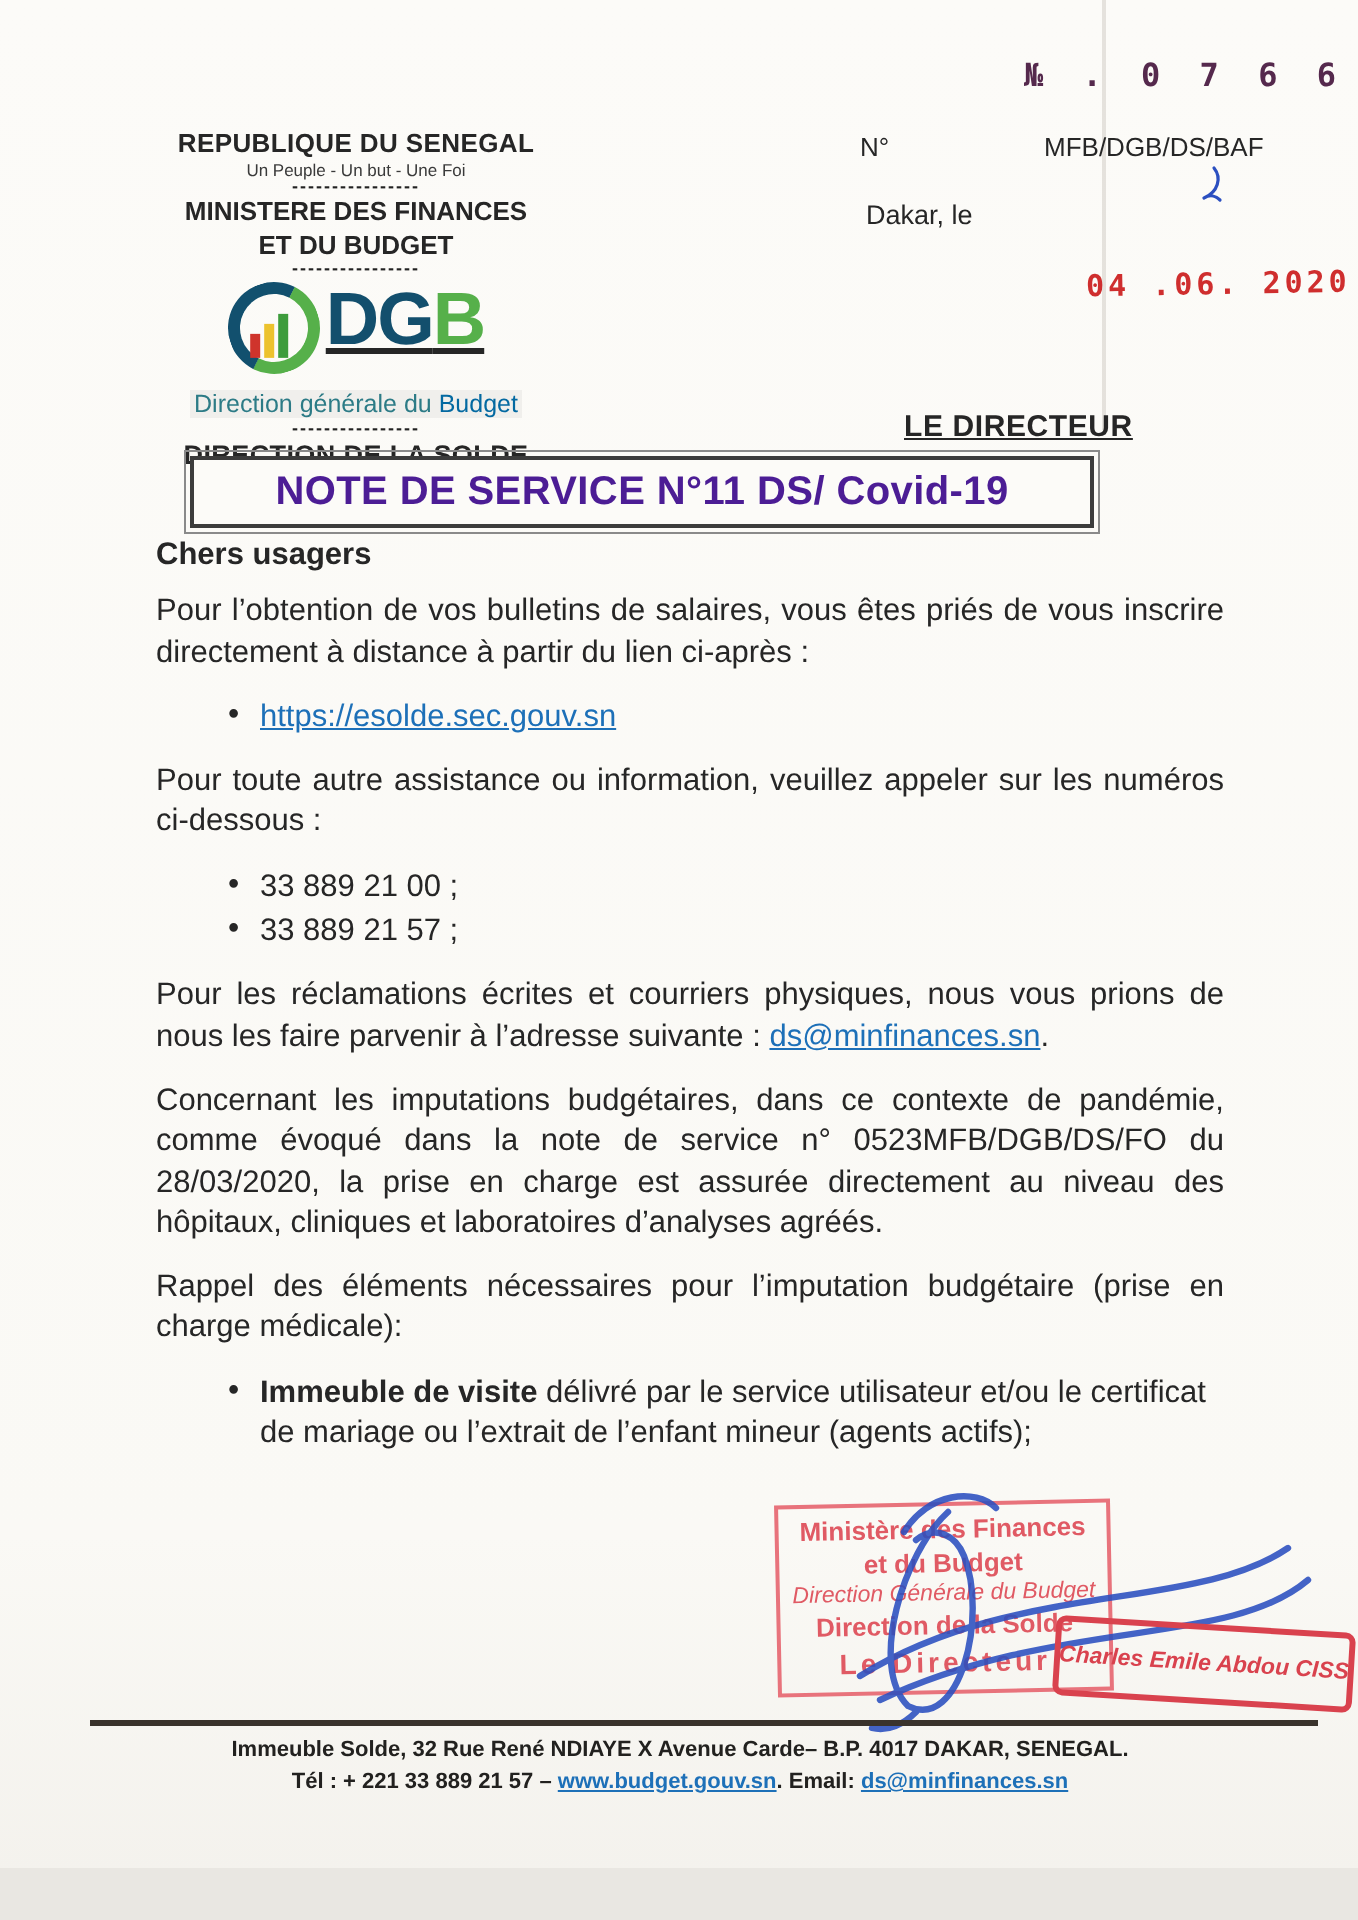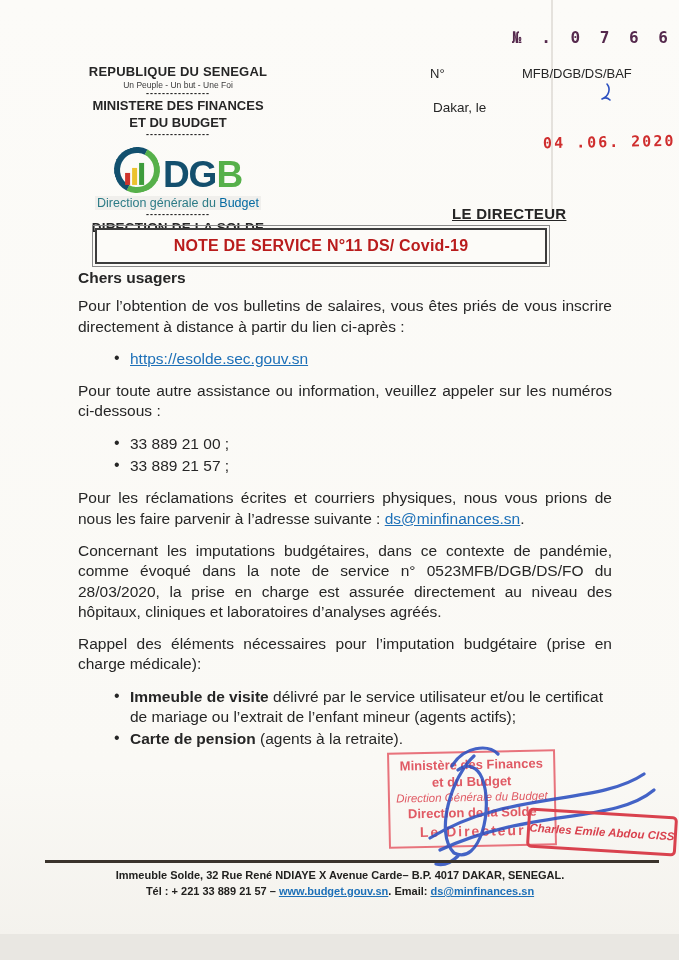--- a/index.html
+++ b/index.html
@@ -17,21 +17,21 @@
     font-family:"DejaVu Sans Mono", monospace; font-size:16px; font-weight:bold;
     letter-spacing:5px; color:#55294d; white-space:nowrap;
   }
 
   
   .hdr-left { position:absolute; left:58px; top:64px; width:240px; text-align:center; }
   .republic { font-size:13px; font-weight:bold; letter-spacing:.2px; }
   .motto { font-size:8.5px; color:#3a3a3a; margin-top:1px; }
   .dashes { font-size:9px; font-weight:bold; letter-spacing:1px; line-height:7px; color:#222; }
   .ministry { font-size:13px; font-weight:bold; line-height:1.15; margin-top:2px; }
-  .logo-row { display:flex; align-items:flex-end; justify-content:center; margin-top:3px; height:52px; }
+  .logo-row { display:flex; align-items:flex-start; justify-content:center; margin-top:3px; height:52px;text-decoration:underline; }
   .logo-ring { position:relative; width:34px; height:34px; border-radius:50%;
     border:6px solid #56b04a; border-top-color:#12506e; border-left-color:#12506e;
     transform:rotate(-18deg); margin-right:3px; flex:0 0 auto; }
   .logo-bars { position:absolute; left:4px; bottom:3px; display:flex; align-items:flex-end; gap:2px; transform:rotate(18deg); }
   .bar { width:5px; display:block; }
   .bar.red { height:12px; background:#cf342c; }
   .bar.yellow { height:17px; background:#ecc22d; }
   .bar.green { height:22px; background:#3d9c3c; }
   .logo-text { font-size:37px; font-weight:bold; letter-spacing:-1px; line-height:1; }
   .logo-text .dg { color:#134f6d; }
@@ -55,21 +55,21 @@
     position:absolute; left:452px; top:205px; font-size:15px; font-weight:bold;
     text-decoration:underline; letter-spacing:.3px;
   }
 
   
   .title-box {
     position:absolute; left:95px; top:228px; width:448px; height:32px;
     border:2px solid #3c3c3c; outline:1px solid #8a8a8a; outline-offset:2px;
     display:flex; align-items:center; justify-content:center; background:#fcfbf8;
   }
-  .title-box .t { font-size:16px; font-weight:bold; letter-spacing:.2px; color:#b91c1c; }
+  .title-box .t { font-size:20px; font-weight:bold; letter-spacing:.2px; color:#4c1d95; }
 
   
   .body { position:absolute; left:78px; top:268px; width:534px; font-size:15.5px; line-height:1.31; }
   .body p { margin:0 0 12px 0; text-align:justify; }
   .salutation { font-weight:bold; margin-bottom:8px !important; text-align:center; }
   ul.blist { list-style:none; margin:2px 0 12px 0; padding:0 0 0 36px; }
   ul.blist li { position:relative; padding-left:16px; margin-bottom:2px; }
   ul.blist li::before { content:"•"; position:absolute; left:0; top:-1px; font-size:16px; }
   a.lnk { color:#1d70b8; text-decoration:underline; cursor:pointer; }
   .bold { font-weight:bold; }
@@ -156,21 +156,20 @@
     <p>Pour toute autre assistance ou information, veuillez appeler sur les numéros ci-dessous :</p>
     <ul class="blist">
       <li><span>33 889 21 00 ;</span></li>
       <li><span>33 889 21 57 ;</span></li>
     </ul>
     <p><span>Pour les réclamations écrites et courriers physiques, nous vous prions de nous les faire parvenir à l’adresse suivante : </span><a class="lnk">ds@minfinances.sn</a><span>.</span></p>
     <p>Concernant les imputations budgétaires, dans ce contexte de pandémie, comme évoqué dans la note de service n° 0523MFB/DGB/DS/FO du 28/03/2020, la prise en charge est assurée directement au niveau des hôpitaux, cliniques et laboratoires d’analyses agréés.</p>
     <p>Rappel des éléments nécessaires pour l’imputation budgétaire (prise en charge médicale):</p>
     <ul class="blist">
       <li><span class="bold">Immeuble de visite</span><span> délivré par le service utilisateur et/ou le certificat de mariage ou l’extrait de l’enfant mineur (agents actifs);</span></li>
-      <li><span class="bold">Carte de pension</span><span> (agents à la retraite).</span></li>
     </ul>
   </div>
 
   <div class="stamp-main">
     <div class="l0">Ministère des Finances</div>
     <div class="l1">et du Budget</div>
     <div class="l2">Direction Générale du Budget</div>
     <div class="l3">Direction de la Solde</div>
     <div class="l4">Le Directeur</div>
   </div>

